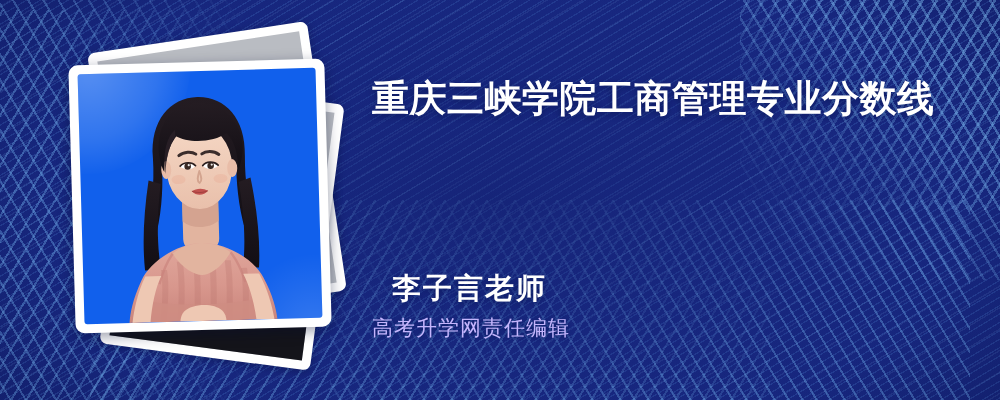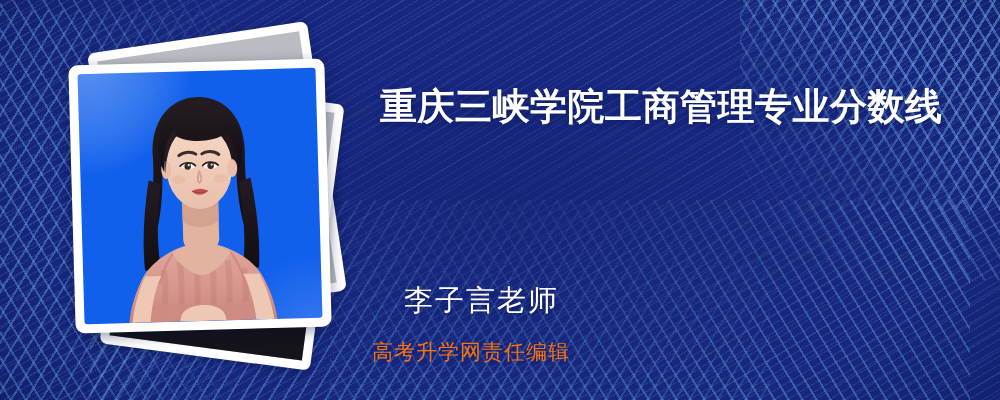--- a/index.html
+++ b/index.html
@@ -248,44 +248,44 @@
     left: 372px;
     top: 70px;
     width: 600px;
   }
   .headline {
     color: #ffffff;
     font-size: 37px;
     font-weight: bold;
     line-height: 58px;
     letter-spacing: 0.5px;
-    margin: 8px;
+    margin: 0;
     text-shadow: 0 2px 6px rgba(6,16,70,0.55);
   }
   .byline {
     position: absolute;
     left: 392px;
     top: 268px;
   }
   .author-name {
     color: #ffffff;
     font-size: 29px;
-    font-weight: normal;
+    font-weight: bold;
     line-height: 40px;
     letter-spacing: 2px;
-    margin: 12px;
+    margin: 0;
     text-shadow: 0 2px 6px rgba(6,16,70,0.55);
   }
   .author-role {
-    color: #f97316;
+    color: #c4b5fd;
     font-size: 21px;
     font-weight: normal;
     line-height: 32px;
     letter-spacing: 1px;
-    margin: 16px 0 0 -20px;
+    margin: 4px 0 0 -20px;
     text-shadow: 0 1px 4px rgba(6,16,70,0.5);
   }
 </style>
 </head>
 <body>
 
 <div class="banner">
 
   <div class="bg-base"></div>
   <div class="bg-diag"></div>

